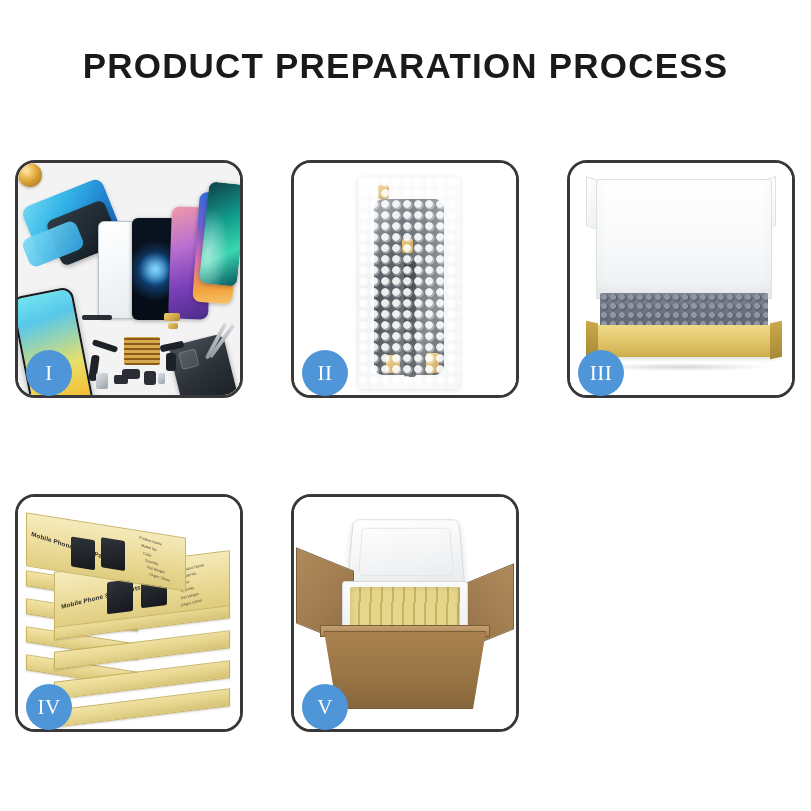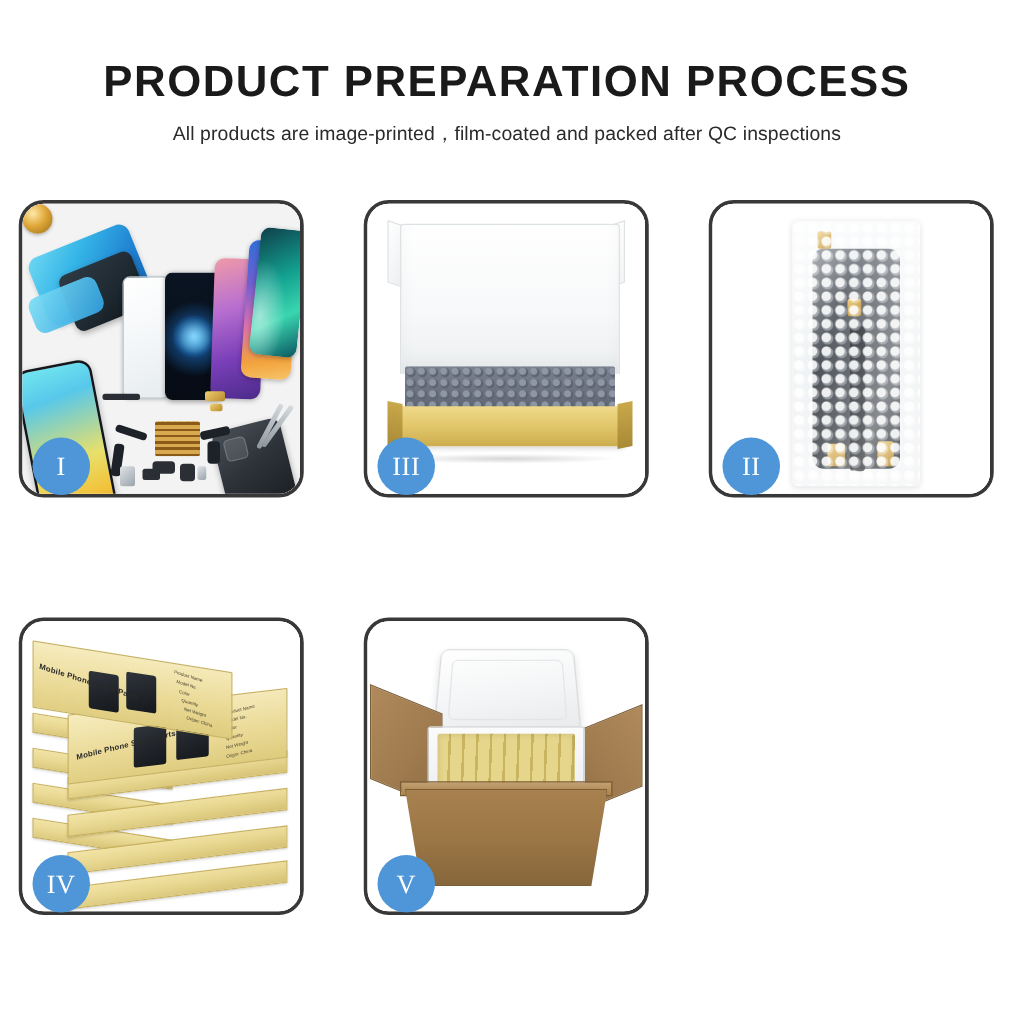--- a/index.html
+++ b/index.html
@@ -420,21 +420,20 @@
     background: radial-gradient(ellipse, rgba(0,0,0,.16), rgba(0,0,0,0) 70%);
   }
 </style>
 </head>
 <body>
 
 <div class="page">
 
   <div class="header">
     <div class="title">PRODUCT PREPARATION PROCESS</div>
-    <div class="subtitle">All products are image-printed，film-coated and packed after QC inspections</div>
   </div>
 
   <div class="grid">
 
     <div class="panel">
       <div class="panel-inner">
         <div class="collage">
           <div class="ph film-a"></div>
           <div class="ph film-b"></div>
           <div class="ph film-c"></div>
@@ -461,52 +460,52 @@
           <div class="chip silver" style="left:140px;top:210px;width:7px;height:11px;"></div>
           <div class="tweezer"></div>
           <div class="tweezer2"></div>
         </div>
       </div>
       <div class="badge">I</div>
     </div>
 
     <div class="panel white">
       <div class="panel-inner">
-        <div class="boxIII">
-          <div class="iii-lid-flapL"></div>
-          <div class="iii-lid-flapR"></div>
-          <div class="iii-lid"></div>
-          <div class="iii-foam"></div>
-          <div class="iii-tray"></div>
-          <div class="floor-shadow" style="bottom:24px;width:180px;"></div>
-        </div>
-      </div>
-      <div class="badge">III</div>
-    </div>
-
-    <div class="panel white">
-      <div class="panel-inner">
         <div class="bubblepack">
           <div class="bw-bag">
             <div class="bw-screen"></div>
             <div class="bw-strip"></div>
             <div class="bw-conn" style="left:20px;top:8px;"></div>
             <div class="bw-conn" style="left:44px;top:62px;"></div>
             <div class="bw-conn" style="left:28px;top:178px;width:14px;height:18px;"></div>
             <div class="bw-conn" style="left:68px;top:176px;width:13px;height:20px;"></div>
             <div class="bw-bubbles"></div>
             <div class="bw-sheen"></div>
           </div>
         </div>
       </div>
       <div class="badge">II</div>
     </div>
 
     <div class="panel white">
       <div class="panel-inner">
+        <div class="boxIII">
+          <div class="iii-lid-flapL"></div>
+          <div class="iii-lid-flapR"></div>
+          <div class="iii-lid"></div>
+          <div class="iii-foam"></div>
+          <div class="iii-tray"></div>
+          <div class="floor-shadow" style="bottom:24px;width:180px;"></div>
+        </div>
+      </div>
+      <div class="badge">III</div>
+    </div>
+
+    <div class="panel white">
+      <div class="panel-inner">
         <div class="boxIV">
           <div class="stack">
 
             <div class="gbox" style="left:0px;top:64px;width:112px;height:16px;transform:skewY(9deg);"></div>
             <div class="gbox" style="left:0px;top:92px;width:112px;height:16px;transform:skewY(9deg);"></div>
             <div class="gbox" style="left:0px;top:120px;width:112px;height:16px;transform:skewY(9deg);"></div>
             <div class="gbox" style="left:0px;top:148px;width:112px;height:16px;transform:skewY(9deg);"></div>
 
             <div class="gbox" style="left:28px;top:96px;width:176px;height:18px;transform:skewY(-7deg);"></div>
             <div class="gbox" style="left:28px;top:126px;width:176px;height:18px;transform:skewY(-7deg);"></div>

